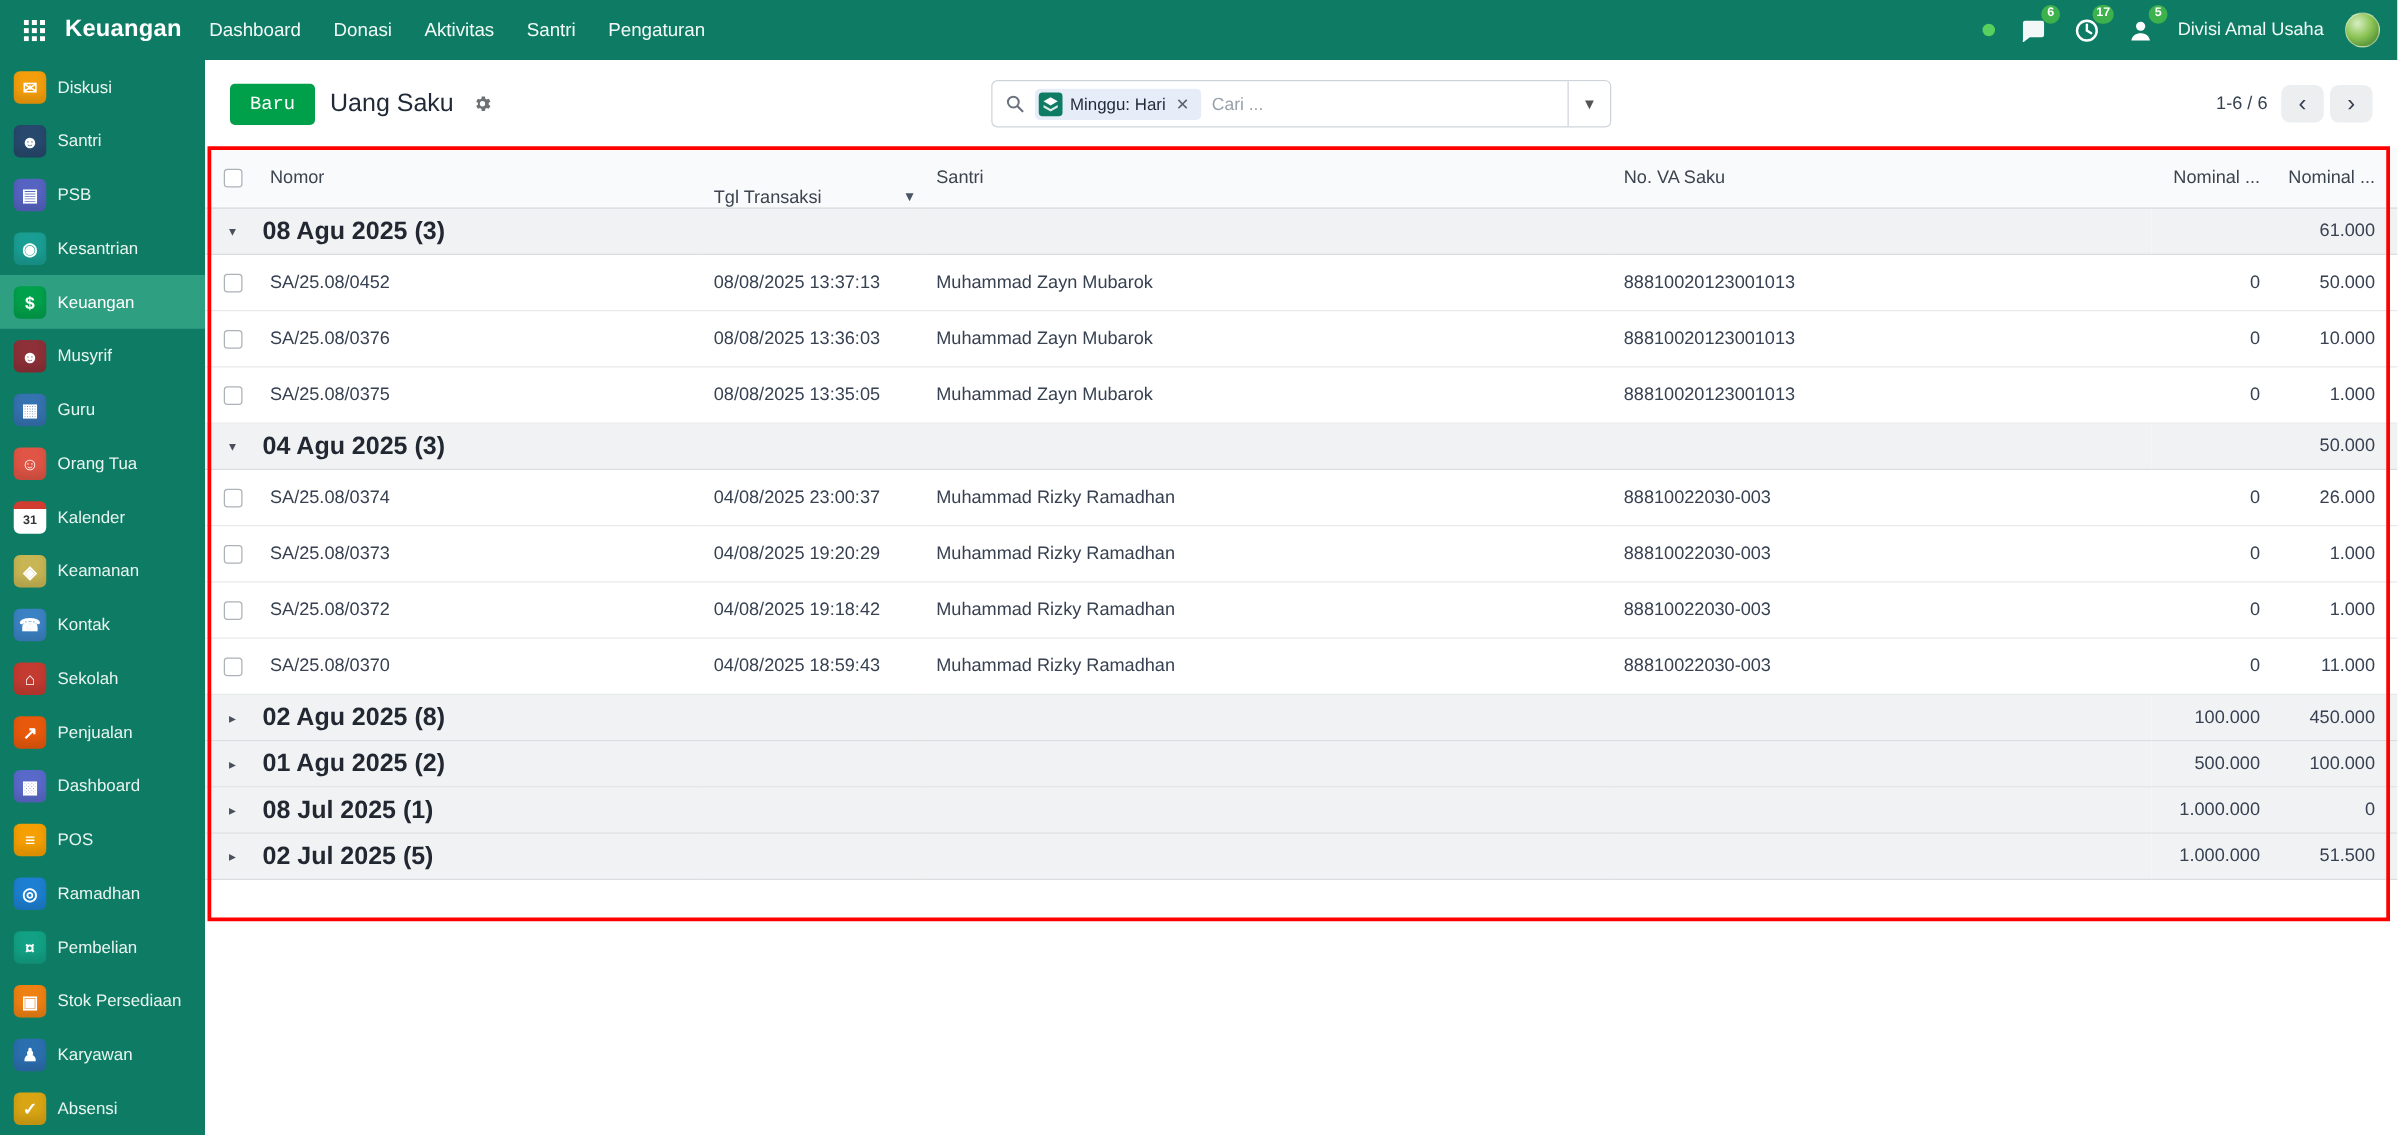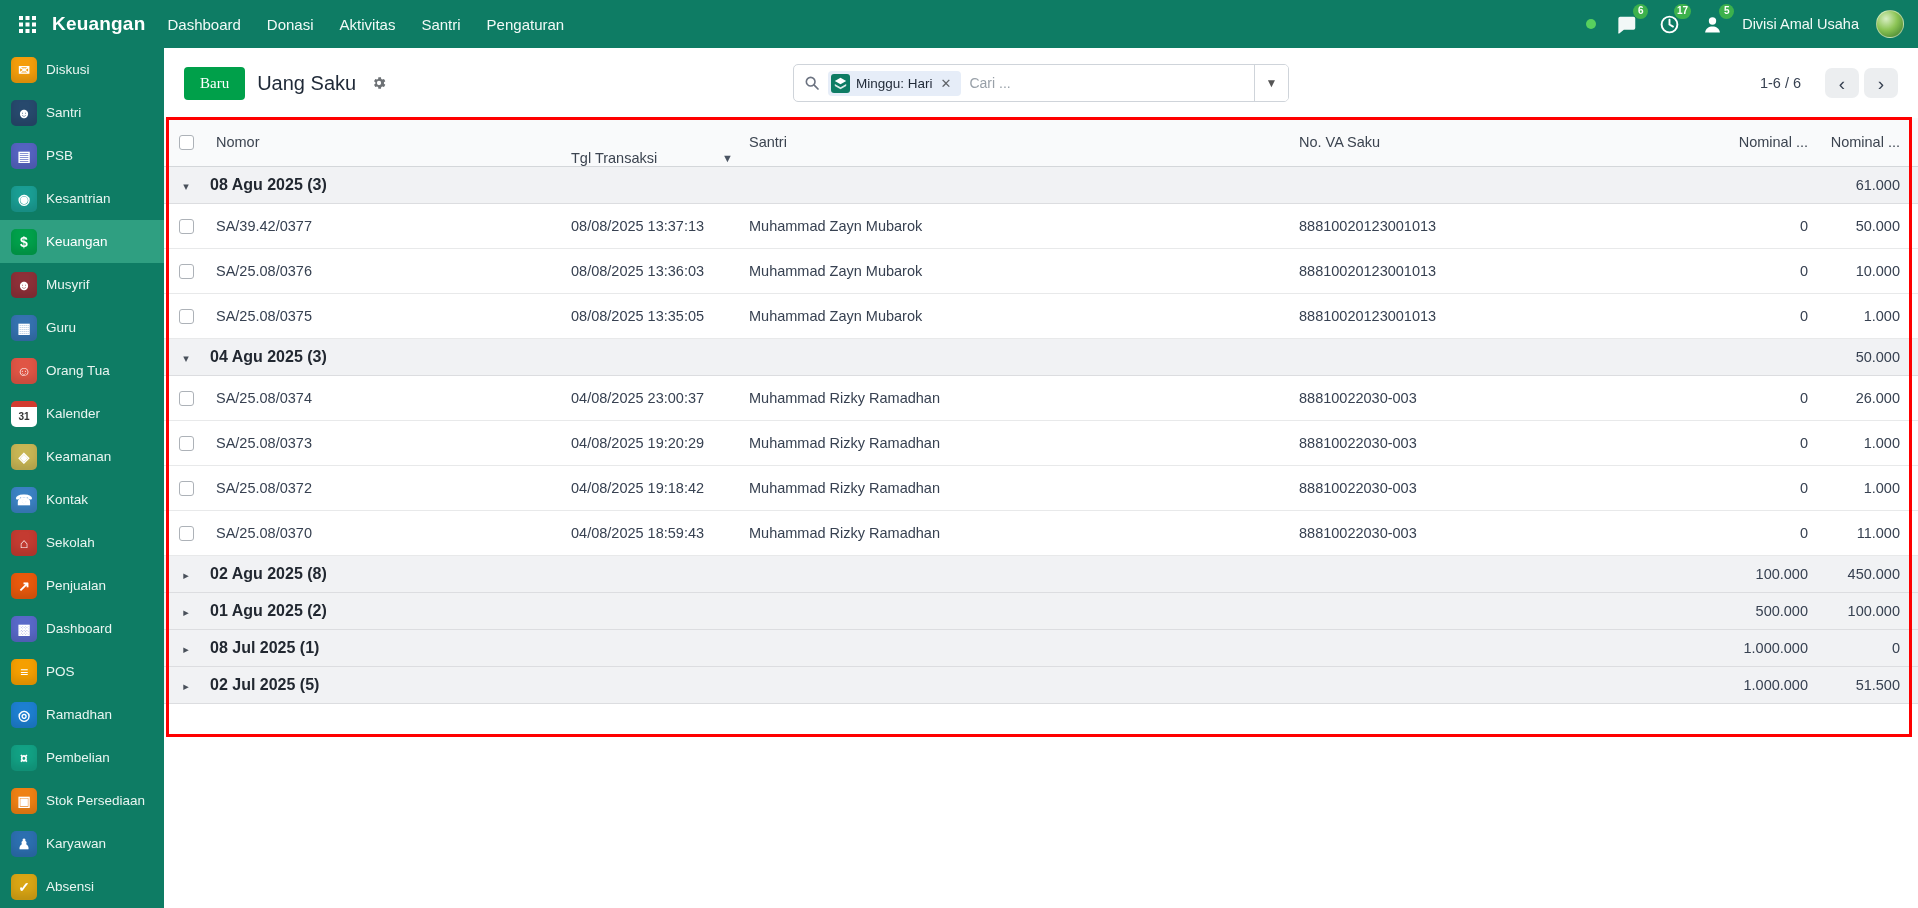--- a/index.html
+++ b/index.html
@@ -63,21 +63,21 @@
   .side-label { overflow: hidden; text-overflow: ellipsis; }
 
   .main { flex: 1; display: flex; flex-direction: column; background: #fff; }
 
   
   .control { height: 70px; display: flex; align-items: center; padding: 0 20px; gap: 12px; background: #fff; }
   .cp-left { flex: 1; display: flex; align-items: center; gap: 12px; }
   .btn-new {
     background: var(--green); color: #fff; border: none; border-radius: 4px;
     font-size: 15px; font-weight: 500; padding: 8px 16px; cursor: pointer;
-    font-family: Liberation Serif, serif;
+    font-family: Liberation Mono, monospace;
   }
   .page-title { font-size: 20px; color: #1f2937; }
   .gear-btn { width: 22px; height: 22px; display:flex; align-items:center; justify-content:center; cursor:pointer; }
 
   .searchbox {
     width: 496px; height: 38px; border: 1px solid #cfd4da; border-radius: 5px;
     display: flex; align-items: center; background: #fff; overflow: hidden;
   }
   .mag { margin: 0 8px 0 10px; flex-shrink: 0; display:flex; }
   .facet {
@@ -94,21 +94,21 @@
     flex: 1; border: none; outline: none; font-size: 14px; color: #374151; min-width: 40px;
     font-family: "Liberation Sans", sans-serif;
   }
   .search-input::placeholder { color: #98a0a8; }
   .search-toggle {
     width: 34px; align-self: stretch; border-left: 1px solid #cfd4da;
     display: flex; align-items: center; justify-content: center;
     color: #555; font-size: 12px; cursor: pointer; background: #fff;
   }
 
-  .cp-right { flex: 1; display: flex; align-items: center; justify-content: flex-end; gap: 24px; }
+  .cp-right { flex: 1; display: flex; align-items: center; justify-content: flex-end; gap: 11px; }
   .pager-text { font-size: 14.5px; color: #374151; }
   .pager-btns { display: flex; gap: 5px; }
   .pager-btn {
     width: 34px; height: 30px; background: #eceef0; border: none; border-radius: 7px;
     font-size: 19px; line-height: 1; color: #374151; cursor: pointer;
     display: flex; align-items: center; justify-content: center;
     font-family: "Liberation Sans", sans-serif;
   }
 
   
@@ -125,21 +125,21 @@
   .sort-caret { font-size: 11px; color: #4b5563; }
   .cb-col { text-align: center; }
   .cb {
     display: inline-block; width: 15px; height: 15px; border: 1px solid #adb2b8;
     border-radius: 3px; background: #fff; vertical-align: middle; cursor: pointer;
   }
   tr.data-row { height: 45px; background: #fff; cursor: pointer; }
   tr.data-row td { border-bottom: 1px solid var(--line); color: #374151; }
   tr.group-row { height: 37px; background: #f1f2f4; cursor: pointer; }
   tr.group-row td { border-top: 1px solid #dcdde0; border-bottom: 1px solid #dcdde0; }
-  .group-label { font-weight: 700; color: #222831; font-size: 16px; padding-left: 2px; }
+  .group-label { font-weight: 700; color: #222831; font-size: 20px; padding-left: 2px; }
   .caret { font-size: 11px; color: #49505a; }
 
   
   .annotation-box {
     position: absolute; left: 166px; top: 117px; width: 1746px; height: 620px;
     border: 3px solid #ff0000; pointer-events: none; z-index: 50;
   }
 
   svg { display: block; }
 </style>
@@ -359,21 +359,21 @@
         </thead>
         <tbody id="list-body">
             <tr class="group-row">
               <td class="cb-col"><span class="caret">▾</span></td>
               <td class="group-label" colspan="4">08 Agu 2025 (3)</td>
               <td class="num"></td>
               <td class="num num2">61.000</td>
             </tr>
             <tr class="data-row">
               <td class="cb-col"><span class="cb"></span></td>
-              <td>SA/39.42/0377</td>
+              <td>SA/25.08/0452</td>
               <td>08/08/2025 13:37:13</td>
               <td>Muhammad Zayn Mubarok</td>
               <td>88810020123001013</td>
               <td class="num">0</td>
               <td class="num num2">50.000</td>
             </tr>
             <tr class="data-row">
               <td class="cb-col"><span class="cb"></span></td>
               <td>SA/25.08/0376</td>
               <td>08/08/2025 13:36:03</td>

